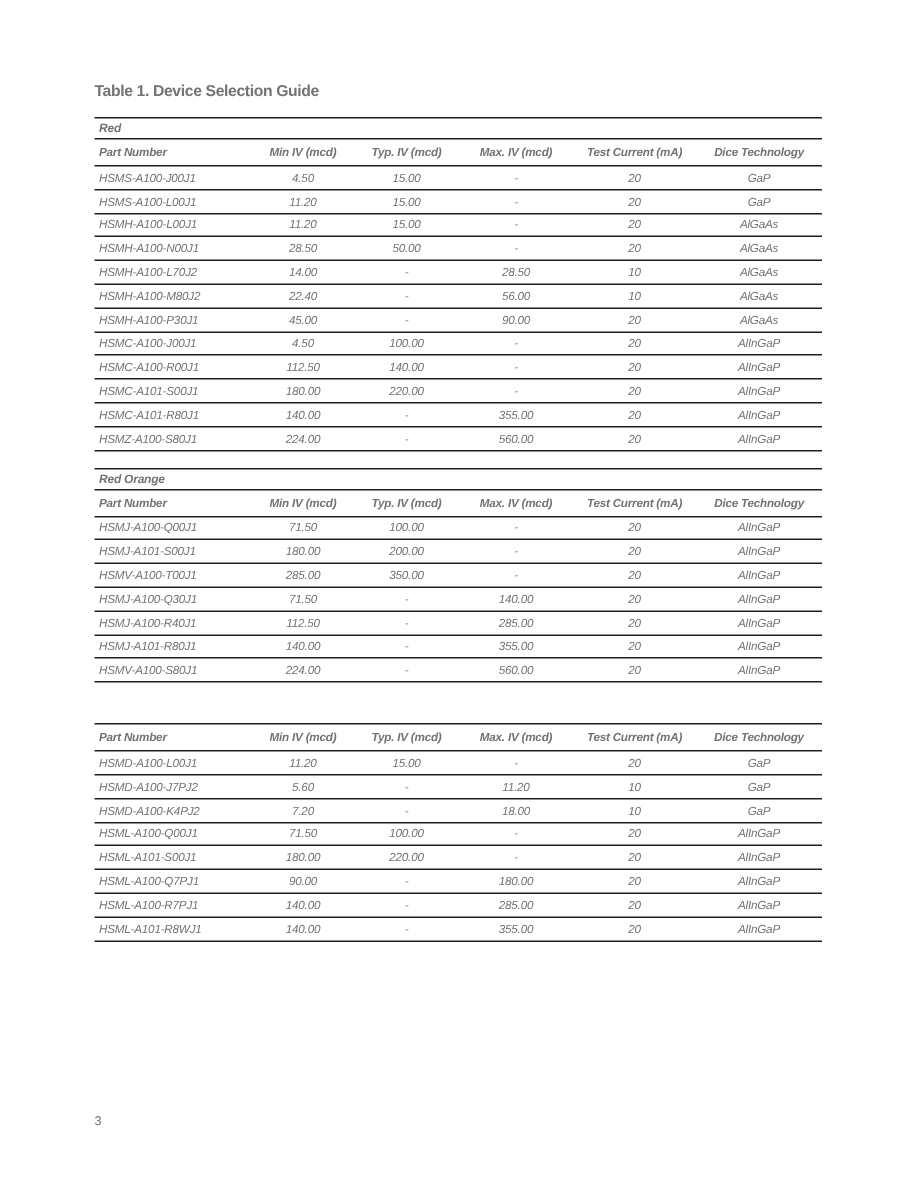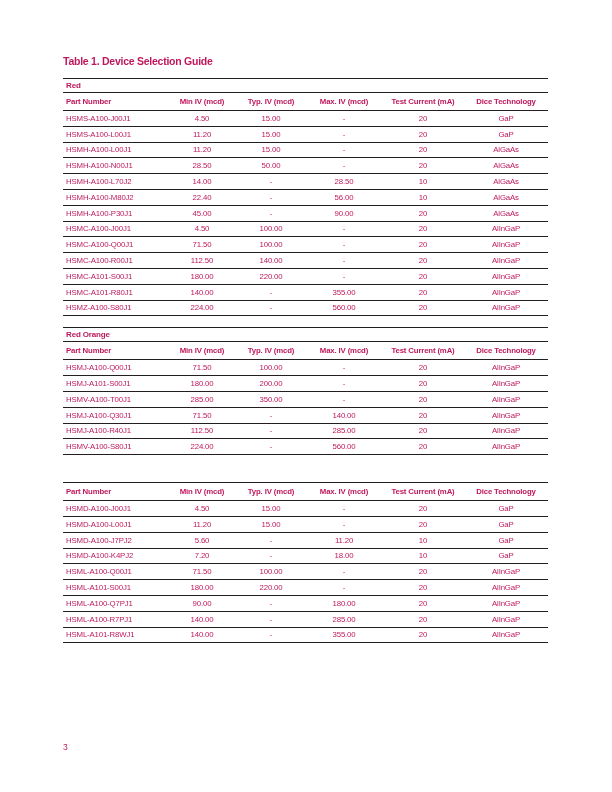--- a/index.html
+++ b/index.html
@@ -2,21 +2,21 @@
 <html><head>
 <meta charset="utf-8">
 <style>
   html, body { margin: 0; padding: 0; background: #ffffff; }
   .page {
     position: relative;
     width: 612px;
     height: 792px;
     background: #ffffff;
     font-family: "Liberation Sans", sans-serif;
-    color: #be185d;
+    color: #737373;
     overflow: hidden;
   }
   .doc-title {
     position: absolute;
     left: 63px;
     top: 55px;
     font-size: 10.5px;
     font-weight: bold;
     letter-spacing: -0.25px;
   }
@@ -25,20 +25,21 @@
     left: 63px;
     top: 78px;
     width: 485px;
   }
   table.devtable {
     border-collapse: collapse;
     table-layout: fixed;
     width: 485px;
     border-top: 1.5px solid #231f20;
     margin: 0 0 11px 0;
+    font-style: italic;
   }
   table.devtable:nth-of-type(2) { margin-bottom: 27px; }
   .devtable td {
     padding: 0;
     font-size: 7.8px;
     letter-spacing: -0.15px;
     vertical-align: middle;
     white-space: nowrap;
     overflow: hidden;
   }
@@ -153,28 +154,20 @@
           </tr>
           <tr class="data-row">
             <td class="left">HSMC-A100-J00J1</td>
             <td class="ctr">4.50</td>
             <td class="ctr">100.00</td>
             <td class="ctr">-</td>
             <td class="ctr">20</td>
             <td class="ctr">AlInGaP</td>
           </tr>
           <tr class="data-row">
-            <td class="left">HSMC-A100-Q00J1</td>
-            <td class="ctr">71.50</td>
-            <td class="ctr">100.00</td>
-            <td class="ctr">-</td>
-            <td class="ctr">20</td>
-            <td class="ctr">AlInGaP</td>
-          </tr>
-          <tr class="data-row">
             <td class="left">HSMC-A100-R00J1</td>
             <td class="ctr">112.50</td>
             <td class="ctr">140.00</td>
             <td class="ctr">-</td>
             <td class="ctr">20</td>
             <td class="ctr">AlInGaP</td>
           </tr>
           <tr class="data-row">
             <td class="left">HSMC-A101-S00J1</td>
             <td class="ctr">180.00</td>
@@ -252,20 +245,28 @@
             <td class="ctr">-</td>
             <td class="ctr">140.00</td>
             <td class="ctr">20</td>
             <td class="ctr">AlInGaP</td>
           </tr>
           <tr class="data-row">
             <td class="left">HSMJ-A100-R40J1</td>
             <td class="ctr">112.50</td>
             <td class="ctr">-</td>
             <td class="ctr">285.00</td>
+            <td class="ctr">20</td>
+            <td class="ctr">AlInGaP</td>
+          </tr>
+          <tr class="data-row">
+            <td class="left">HSMJ-A101-R80J1</td>
+            <td class="ctr">140.00</td>
+            <td class="ctr">-</td>
+            <td class="ctr">355.00</td>
             <td class="ctr">20</td>
             <td class="ctr">AlInGaP</td>
           </tr>
           <tr class="data-row">
             <td class="left">HSMV-A100-S80J1</td>
             <td class="ctr">224.00</td>
             <td class="ctr">-</td>
             <td class="ctr">560.00</td>
             <td class="ctr">20</td>
             <td class="ctr">AlInGaP</td>
@@ -284,28 +285,20 @@
         <tbody>
           <tr class="header-row">
             <td class="left">Part Number</td>
             <td class="ctr">Min IV (mcd)</td>
             <td class="ctr">Typ. IV (mcd)</td>
             <td class="ctr">Max. IV (mcd)</td>
             <td class="ctr">Test Current (mA)</td>
             <td class="ctr">Dice Technology</td>
           </tr>
           <tr class="data-row">
-            <td class="left">HSMD-A100-J00J1</td>
-            <td class="ctr">4.50</td>
-            <td class="ctr">15.00</td>
-            <td class="ctr">-</td>
-            <td class="ctr">20</td>
-            <td class="ctr">GaP</td>
-          </tr>
-          <tr class="data-row">
             <td class="left">HSMD-A100-L00J1</td>
             <td class="ctr">11.20</td>
             <td class="ctr">15.00</td>
             <td class="ctr">-</td>
             <td class="ctr">20</td>
             <td class="ctr">GaP</td>
           </tr>
           <tr class="data-row">
             <td class="left">HSMD-A100-J7PJ2</td>
             <td class="ctr">5.60</td>

